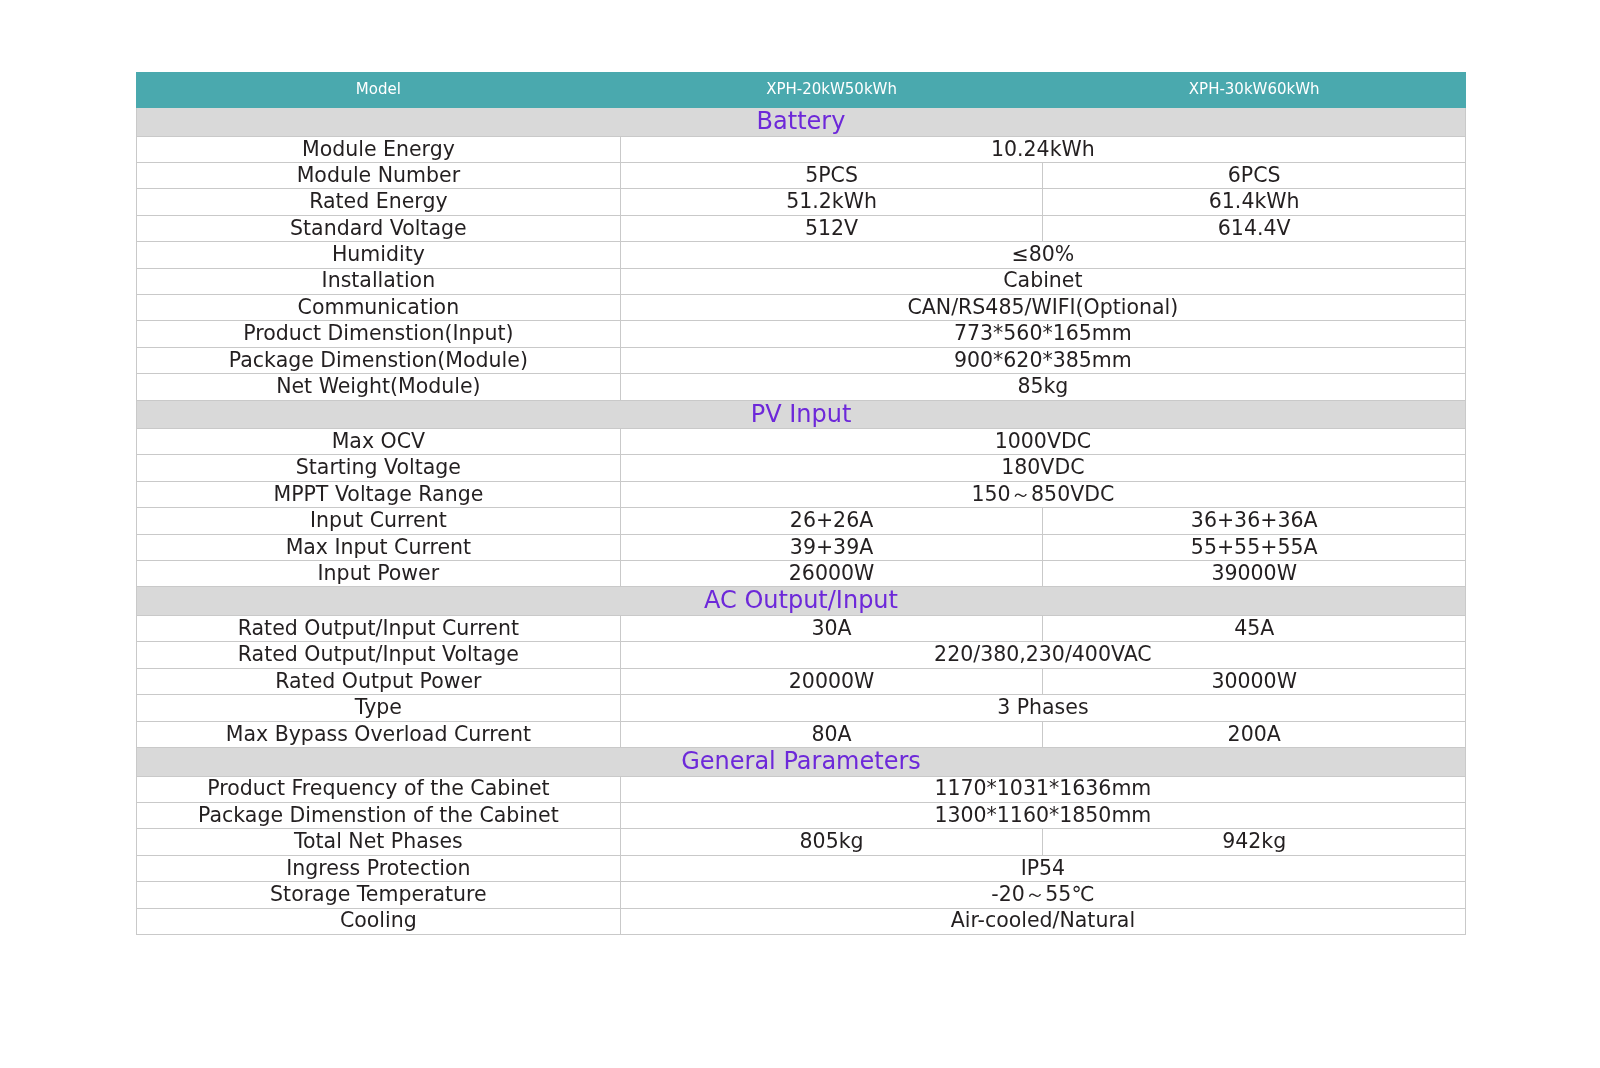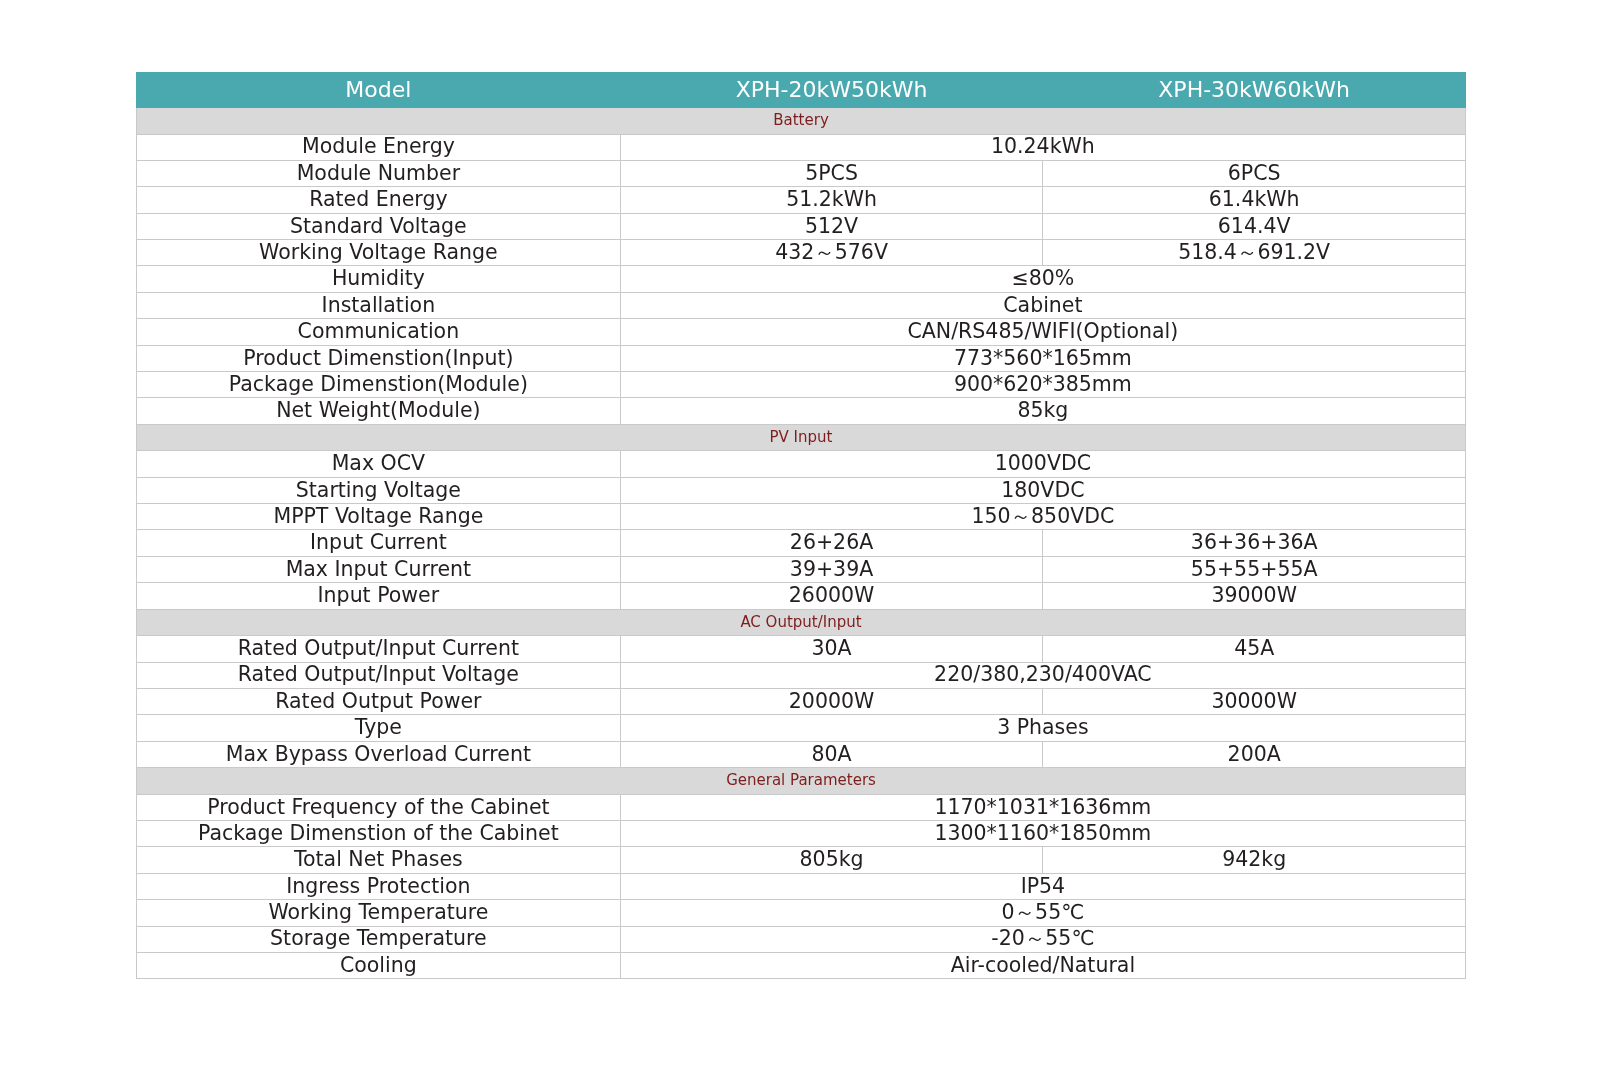--- a/index.html
+++ b/index.html
@@ -41,29 +41,29 @@
   }
   
   col.c1 { width: 36.4%; }
   col.c2 { width: 31.8%; }
   col.c3 { width: 31.8%; }
 
   tr.header td {
     background: #4aa9ae;
     color: #ffffff;
     height: 34px;
-    font-size: 22px;
+    font-size: 15px;
     border: 1px solid #4aa9ae;
     margin-top: 40px;
   }
   tr.section td {
     background: #d9d9d9;
-    color: #7f1d1d;
+    color: #6d28d9;
     height: 25.5px;
-    font-size: 15px;
+    font-size: 24px;
     border: 1px solid #c9c9c9;
   }
   td.label {
     text-align: center;
   }
   td.val { text-align: center; margin-left: 12px; }
 </style>
 </head>
 <body>
 
@@ -97,25 +97,20 @@
             <td class="label">Rated Energy</td>
             <td class="val">51.2kWh</td>
             <td class="val">61.4kWh</td>
           </tr>
           <tr>
             <td class="label">Standard Voltage</td>
             <td class="val">512V</td>
             <td class="val">614.4V</td>
           </tr>
           <tr>
-            <td class="label">Working Voltage Range</td>
-            <td class="val">432～576V</td>
-            <td class="val">518.4～691.2V</td>
-          </tr>
-          <tr>
             <td class="label">Humidity</td>
             <td class="val" colspan="2">≤80%</td>
           </tr>
           <tr>
             <td class="label">Installation</td>
             <td class="val" colspan="2">Cabinet</td>
           </tr>
           <tr>
             <td class="label">Communication</td>
             <td class="val" colspan="2">CAN/RS485/WIFI(Optional)</td>
@@ -200,24 +195,20 @@
             <td class="val" colspan="2">1300*1160*1850mm</td>
           </tr>
           <tr>
             <td class="label">Total Net Phases</td>
             <td class="val">805kg</td>
             <td class="val">942kg</td>
           </tr>
           <tr>
             <td class="label">Ingress Protection</td>
             <td class="val" colspan="2">IP54</td>
-          </tr>
-          <tr>
-            <td class="label">Working Temperature</td>
-            <td class="val" colspan="2">0～55℃</td>
           </tr>
           <tr>
             <td class="label">Storage Temperature</td>
             <td class="val" colspan="2">-20～55℃</td>
           </tr>
           <tr>
             <td class="label">Cooling</td>
             <td class="val" colspan="2">Air-cooled/Natural</td>
           </tr>
         </tbody>

